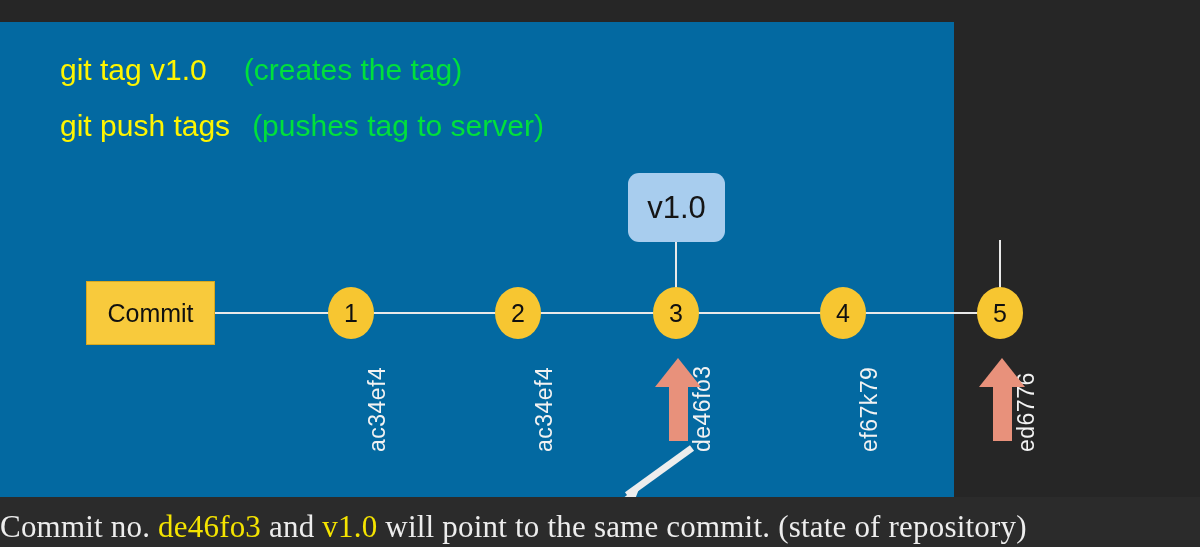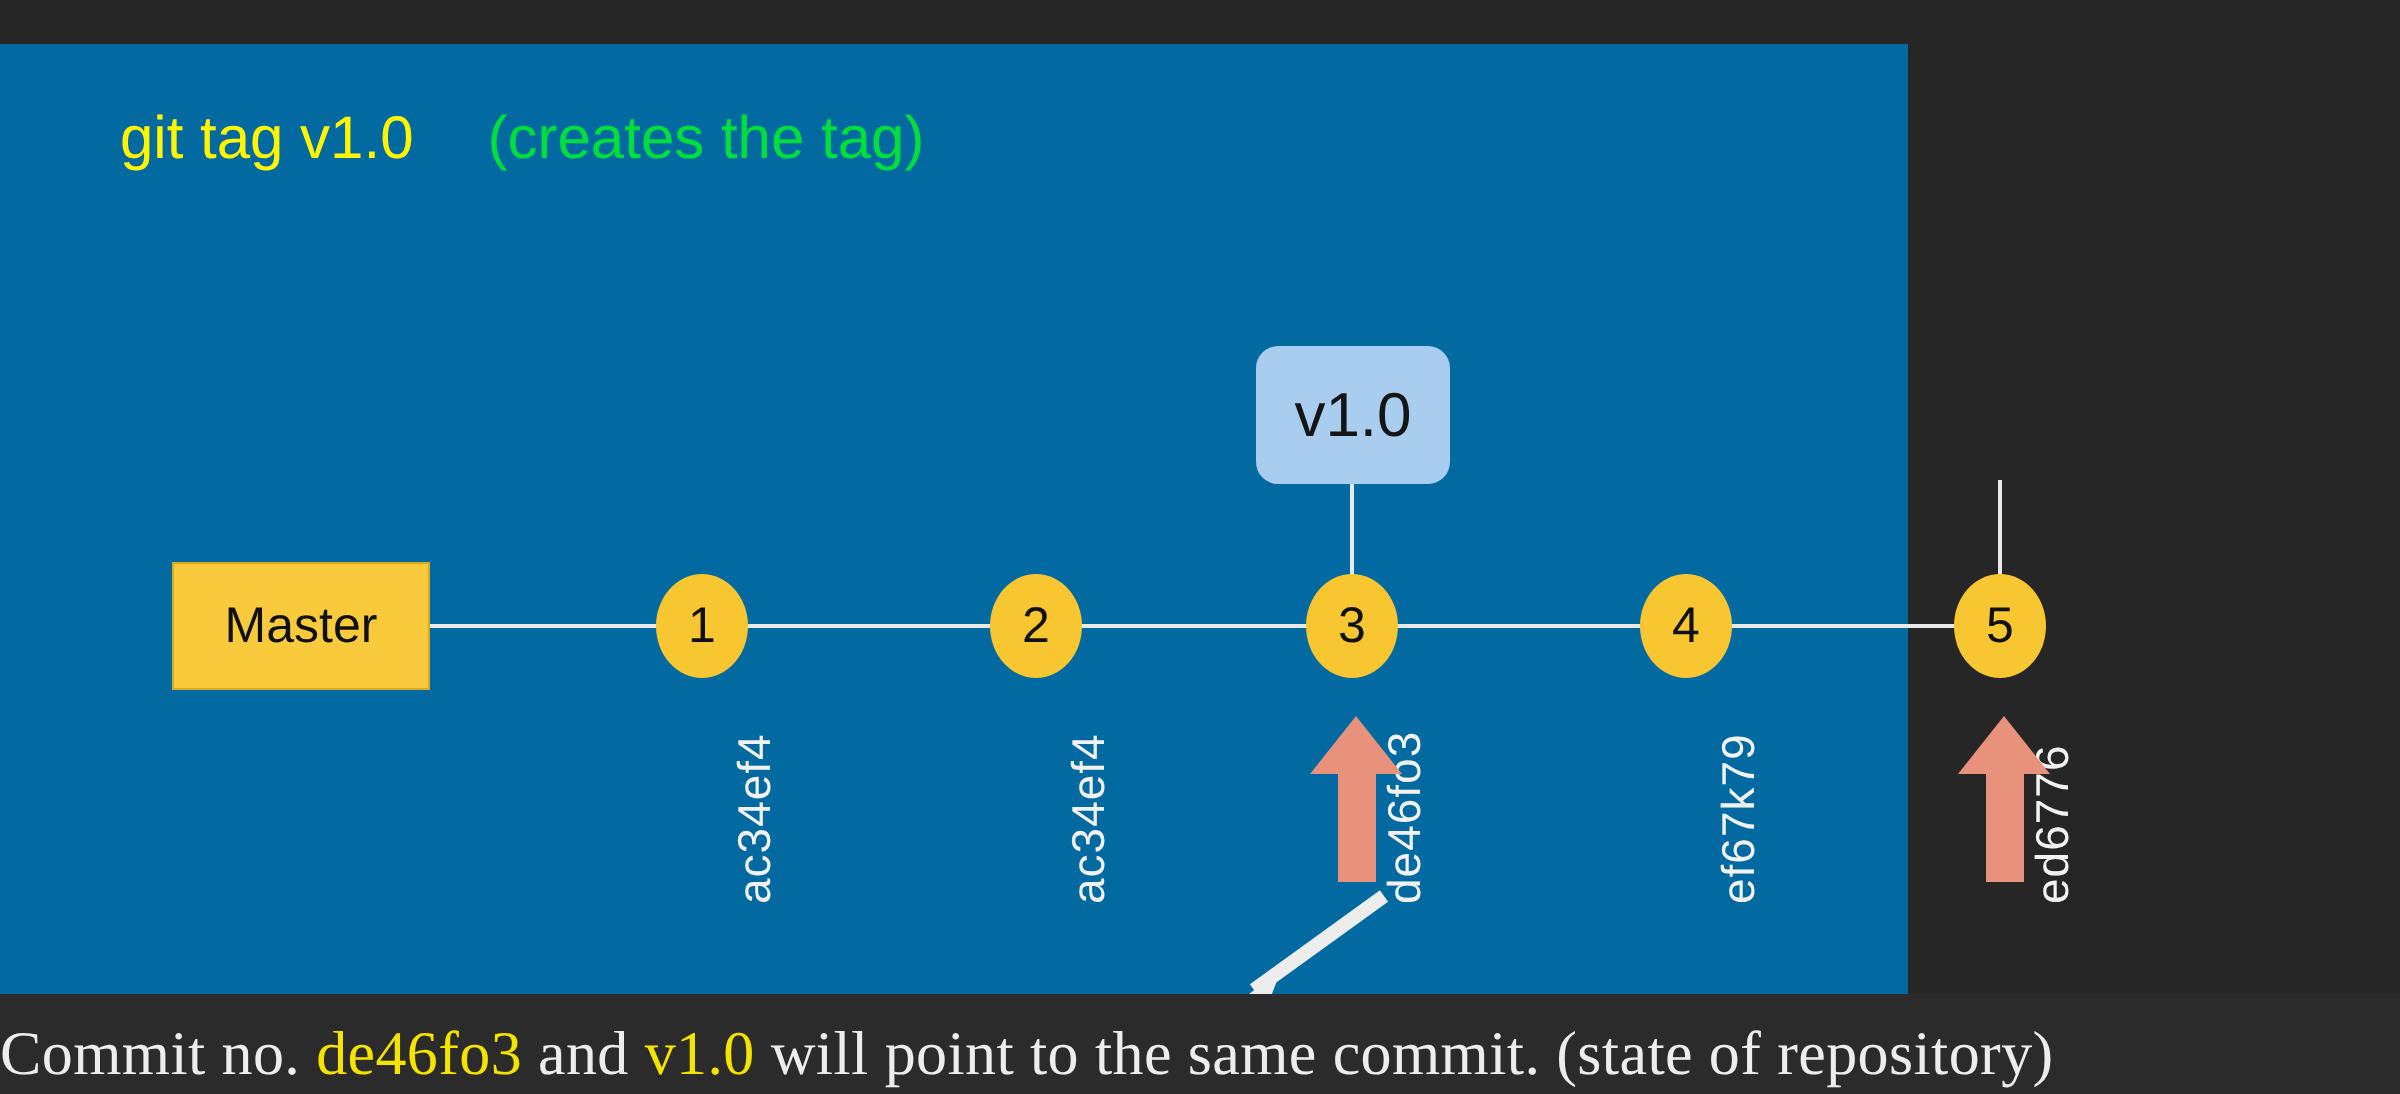--- a/index.html
+++ b/index.html
@@ -178,33 +178,36 @@
   }
 </style>
 </head>
 <body>
 
 <div id="stage">
 
   <div class="cmd-row" id="cmd-row-1">
     <span class="cmd-text">git tag v1.0</span><span class="cmd-note" id="cmd-1-note">(creates the tag)</span>
   </div>
+  <div class="cmd-row" id="cmd-row-2">
+    <span class="cmd-text">git push tags</span><span class="cmd-note" id="cmd-2-note">(pushes tag to server)</span>
+  </div>
 
   <div id="graph">
 
     <div class="edge" style="left:215px; top:290px; width:115px;"></div>
     <div class="edge" style="left:373px; top:290px; width:124px;"></div>
     <div class="edge" style="left:540px; top:290px; width:114px;"></div>
     <div class="edge" style="left:698px; top:290px; width:124px;"></div>
     <div class="edge" style="left:865px; top:290px; width:114px;"></div>
 
     <div class="tag-stem" style="left:675px; top:220px; height:48px;"></div>
     <div class="tag-stem" style="left:999px; top:218px; height:50px;"></div>
 
-    <div id="master-box">Master</div>
+    <div id="master-box">Commit</div>
 
     <div class="commit-node" style="left:328px; top:265px;">1</div>
     <div class="hash-label" style="left:364px; top:430px;">ac34ef4</div>
 
     <div class="commit-node" style="left:495px; top:265px;">2</div>
     <div class="hash-label" style="left:531px; top:430px;">ac34ef4</div>
 
     <div class="commit-node" style="left:653px; top:265px;">3</div>
     <div class="hash-label" style="left:689px; top:430px;">de46fo3</div>
     <div class="up-arrow" style="left:655px; top:336px;">

